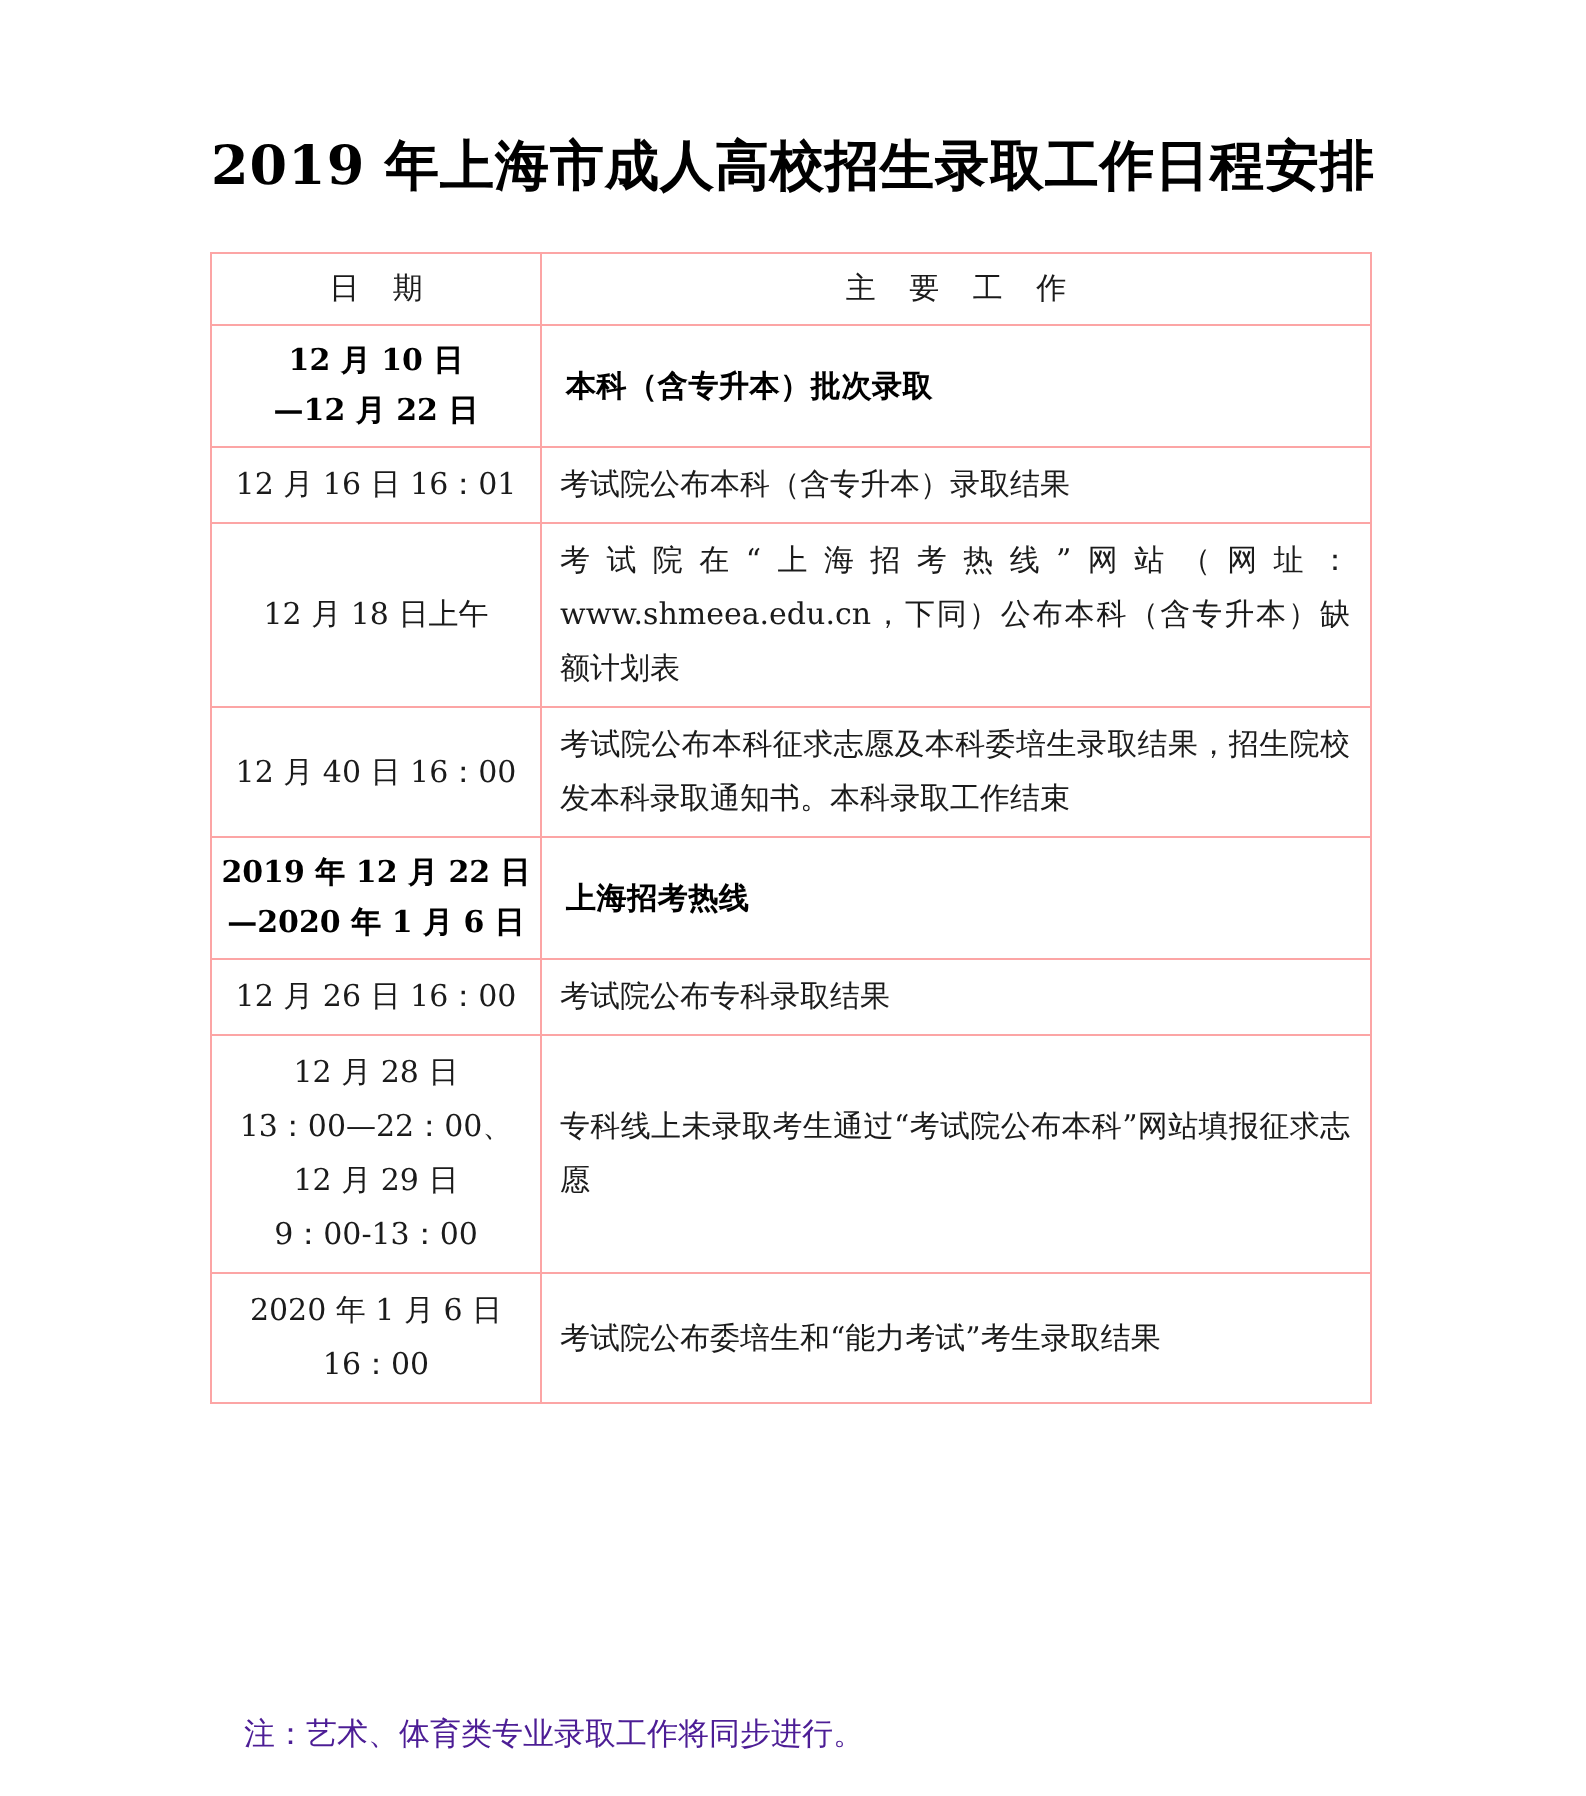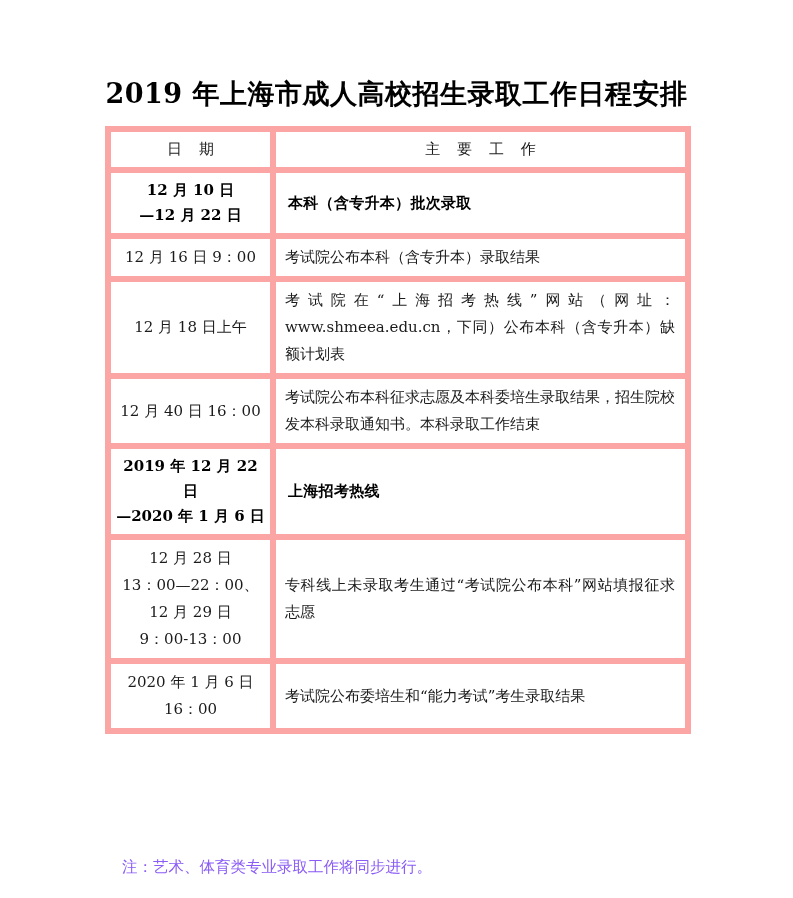--- a/index.html
+++ b/index.html
@@ -19,21 +19,21 @@
     position: relative;
     width: 793px;
     height: 898px;
     box-sizing: border-box;
   }
 
   
   .doc-title {
     position: absolute;
     left: 0;
-    top: 59px;
+    top: 49px;
     width: 793px;
     text-align: center;
     font-family: "DejaVu Serif", "Liberation Serif", serif;
     font-weight: 700;
     font-size: 27px;
     line-height: 34px;
     letter-spacing: 0.5px;
     color: #000000;
     white-space: nowrap;
   }
@@ -49,21 +49,21 @@
     width: 580px;
     border-collapse: collapse;
     table-layout: fixed;
     background: #ffffff;
   }
   table.schedule col.c-date { width: 165px; }
   table.schedule col.c-work { width: 415px; }
 
   table.schedule th,
   table.schedule td {
-    border: 6px solid #fca5a5;
+    border: 1px solid #fca5a5;
     vertical-align: middle;
     color: #1b1b1b;
     font-family: "DejaVu Serif", "Liberation Serif", serif;
     font-size: 15px;
     line-height: 27px;
   }
 
   
   .hdr-cell {
     text-align: center;
@@ -102,21 +102,21 @@
   tr.stage .cell-work { letter-spacing: 0.3px; padding-left: 12px; }
 
   
   .footnote {
     position: absolute;
     left: 122px;
     top: 854px;
     font-family: "DejaVu Serif", "Liberation Serif", serif;
     font-size: 15.5px;
     line-height: 26px;
-    color: #8b5cf6;
+    color: #4c1d95;
     white-space: nowrap;
   }
 </style>
 </head>
 <body>
 
 <div class="page">
 
   <h1 class="doc-title">2019 年上海市成人高校招生录取工作日程安排</h1>
 
@@ -132,35 +132,39 @@
           <th class="hdr-cell">主 要 工 作</th>
         </tr>
       </thead>
       <tbody id="schedule-body">
           <tr class="stage">
             <td class="cell-date">12 月 10 日
 —12 月 22 日</td>
             <td class="cell-work">本科（含专升本）批次录取</td>
           </tr>
           <tr>
-            <td class="cell-date">12 月 16 日 9：00</td>
+            <td class="cell-date">12 月 16 日 16：01</td>
             <td class="cell-work">考试院公布本科（含专升本）录取结果</td>
           </tr>
           <tr>
             <td class="cell-date">12 月 18 日上午</td>
             <td class="cell-work">考试院在“上海招考热线”网站（网址：www.shmeea.edu.cn，下同）公布本科（含专升本）缺额计划表</td>
           </tr>
           <tr>
             <td class="cell-date">12 月 40 日 16：00</td>
             <td class="cell-work">考试院公布本科征求志愿及本科委培生录取结果，招生院校发本科录取通知书。本科录取工作结束</td>
           </tr>
           <tr class="stage">
             <td class="cell-date">2019 年 12 月 22 日
 —2020 年 1 月 6 日</td>
             <td class="cell-work">上海招考热线</td>
+          </tr>
+          <tr>
+            <td class="cell-date">12 月 26 日 16：00</td>
+            <td class="cell-work">考试院公布专科录取结果</td>
           </tr>
           <tr>
             <td class="cell-date">12 月 28 日
 13：00—22：00、
 12 月 29 日
 9：00-13：00</td>
             <td class="cell-work">专科线上未录取考生通过“考试院公布本科”网站填报征求志愿</td>
           </tr>
           <tr>
             <td class="cell-date">2020 年 1 月 6 日

